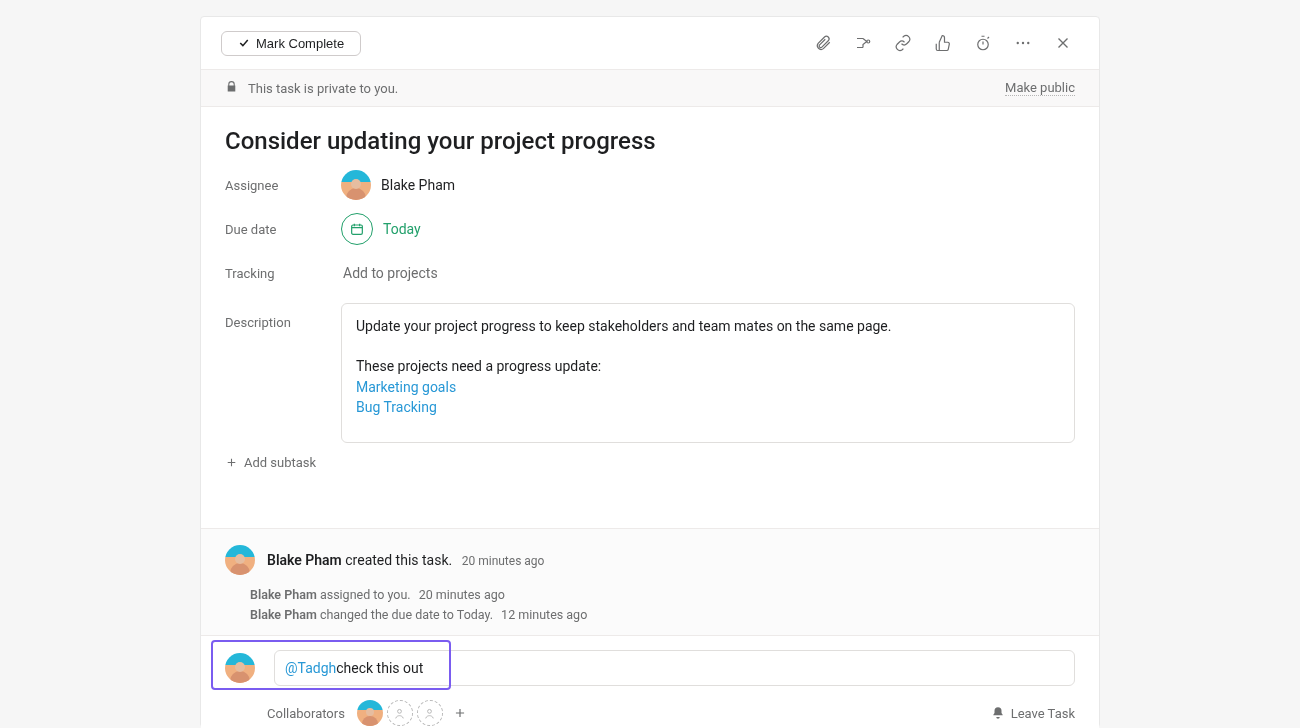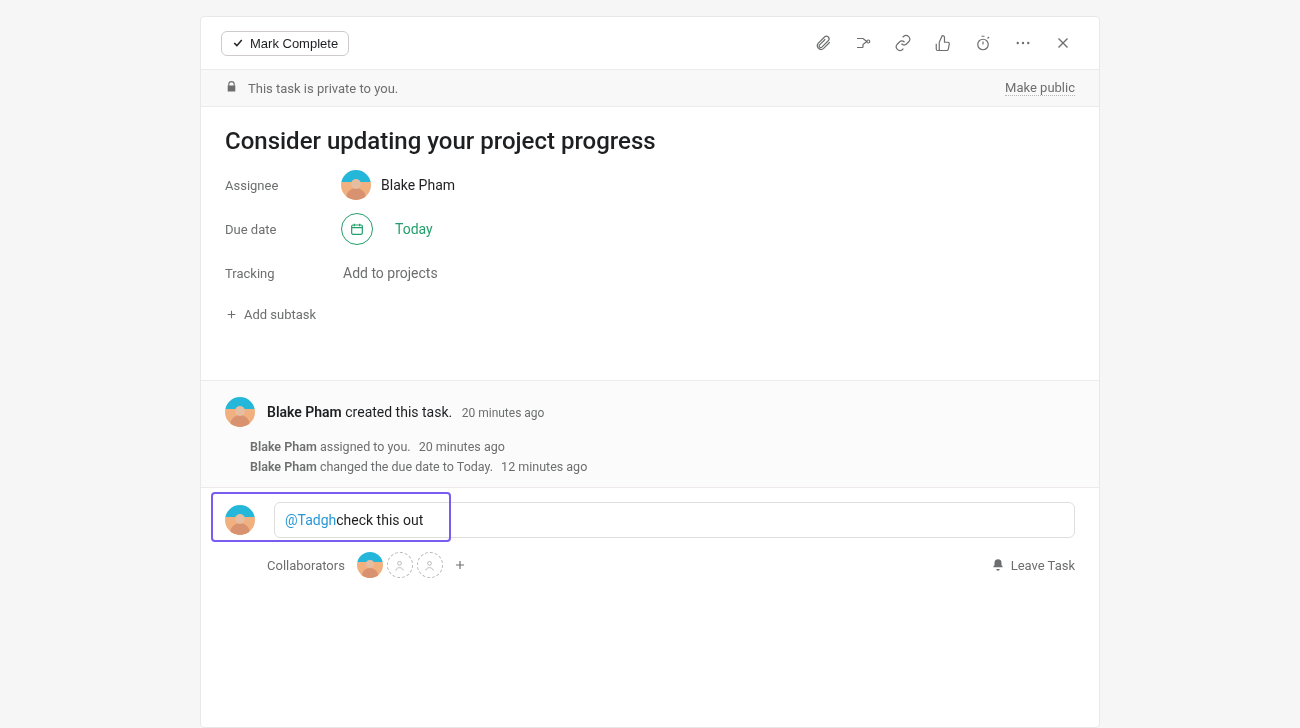--- a/index.html
+++ b/index.html
@@ -30,21 +30,21 @@
     padding: 10px 20px;
     border-bottom: 1px solid #edeae9;
     gap: 8px;
   }
   .mark-complete {
     display: inline-flex;
     align-items: center;
     gap: 6px;
     border: 1px solid #cfcbcb;
     border-radius: 6px;
-    padding: 4px 10px;
+    padding: 4px 16px;
     font-size: 13px;
     color: #1e1f21;
     background: #fff;
     cursor: pointer;
   }
   .mark-complete svg { width: 12px; height: 12px; }
   .toolbar-spacer { flex: 1; }
   .icon-btn {
     width: 32px; height: 32px;
     display: inline-flex; align-items: center; justify-content: center;
@@ -111,21 +111,21 @@
     content: '';
     position: absolute;
     left: 50%; bottom: 0;
     transform: translateX(-50%);
     width: 20px; height: 12px;
     background: #d8926f;
     border-radius: 10px 10px 0 0;
   }
   .assignee-name { margin-left: 10px; font-size: 14px; }
   .due-date-val {
-    display: inline-flex; align-items: center; gap: 22px;
+    display: inline-flex; align-items: center; gap: 10px;
     color: #22a06b;
   }
   .due-date-val .cal-circle {
     width: 32px; height: 32px;
     border: 1px solid #22a06b;
     border-radius: 50%;
     display: inline-flex; align-items: center; justify-content: center;
   }
   .due-date-val .cal-circle svg { width: 16px; height: 16px; stroke: #22a06b; }
   .add-projects { color: #6d6e6f; font-size: 14px; cursor: pointer; padding-left: 2px; }
@@ -322,20 +322,30 @@
         </span>
         <span>Today</span>
       </div>
     </div>
 
     <div class="field-row">
       <div class="field-label">Tracking</div>
       <span class="add-projects">Add to projects</span>
     </div>
 
+    <div class="description-row">
+      <div class="field-label" style="padding-top:12px;">Description</div>
+      <div class="description-box">
+        <div>Update your project progress to keep stakeholders and team mates on the same page.</div>
+        <div class="desc-gap"></div>
+        <div>These projects need a progress update:</div>
+        <a href="#">Marketing goals</a>
+        <a href="#">Bug Tracking</a>
+      </div>
+    </div>
 
     <div class="add-subtask">
       <svg viewBox="0 0 24 24" fill="none" stroke="currentColor" stroke-width="2">
           <path d="M12 5v14M5 12h14"></path>
         </svg>
       <span>Add subtask</span>
     </div>
   </div>
 
   <div class="activity">

